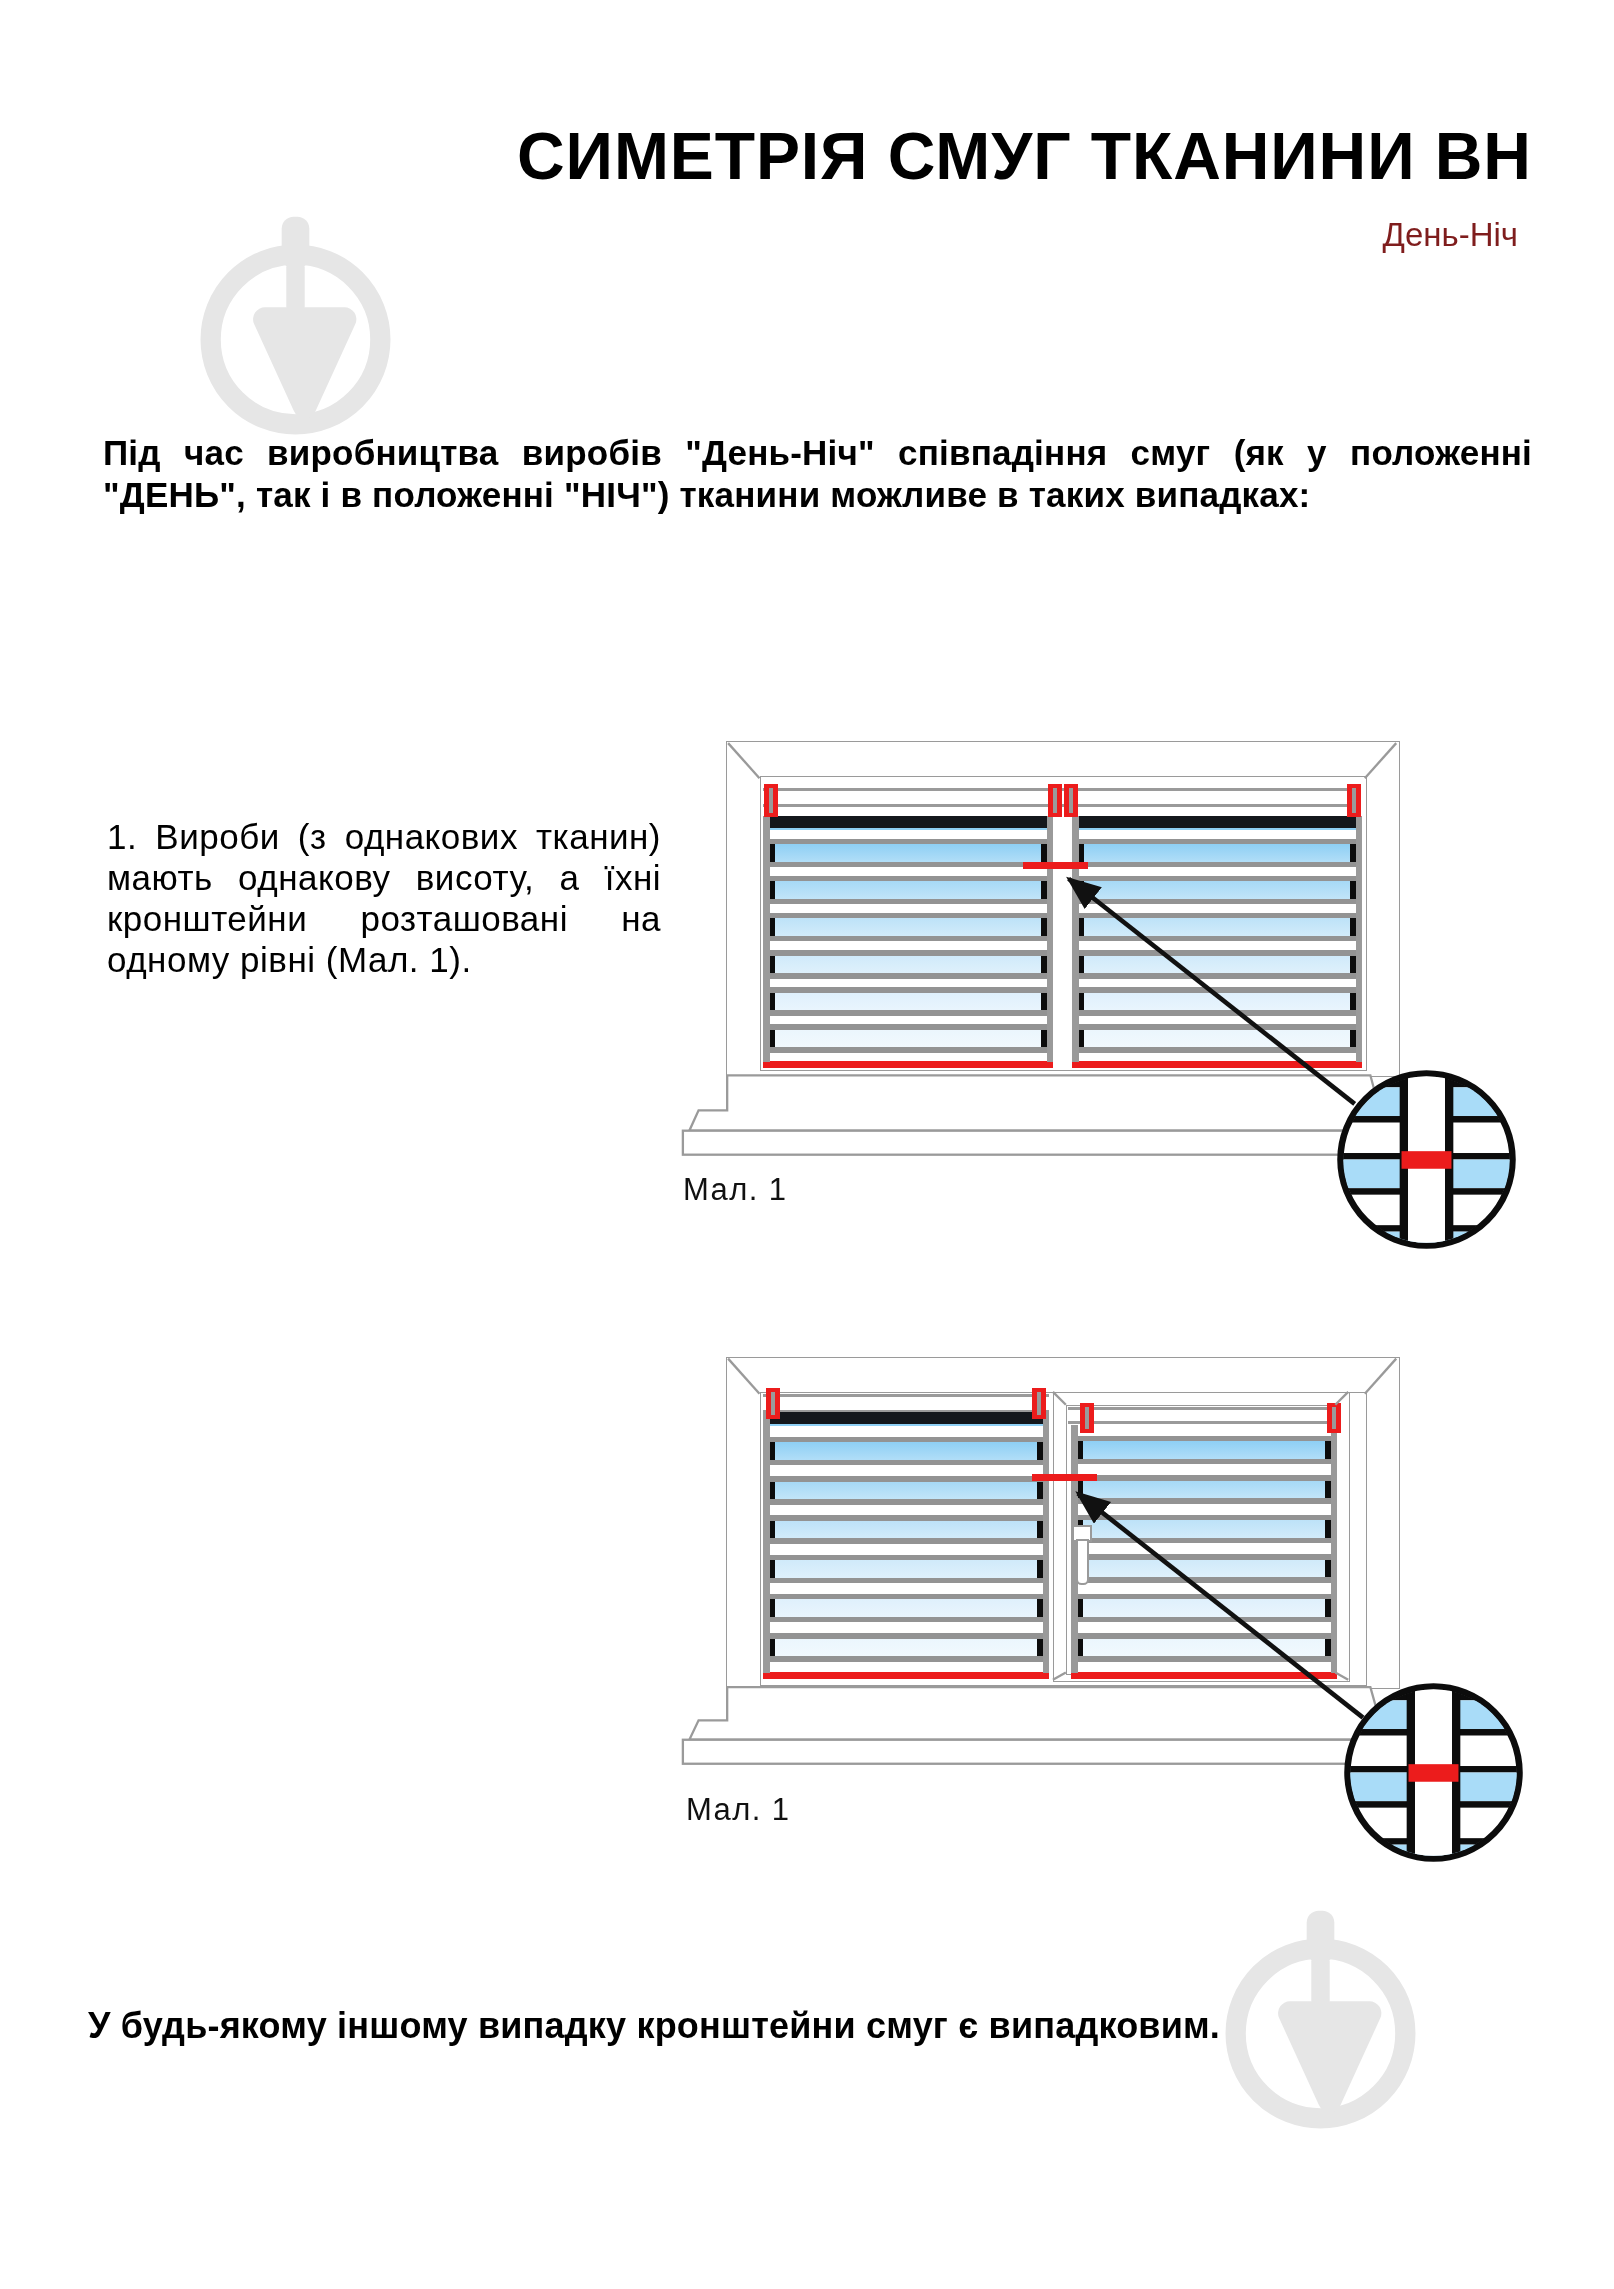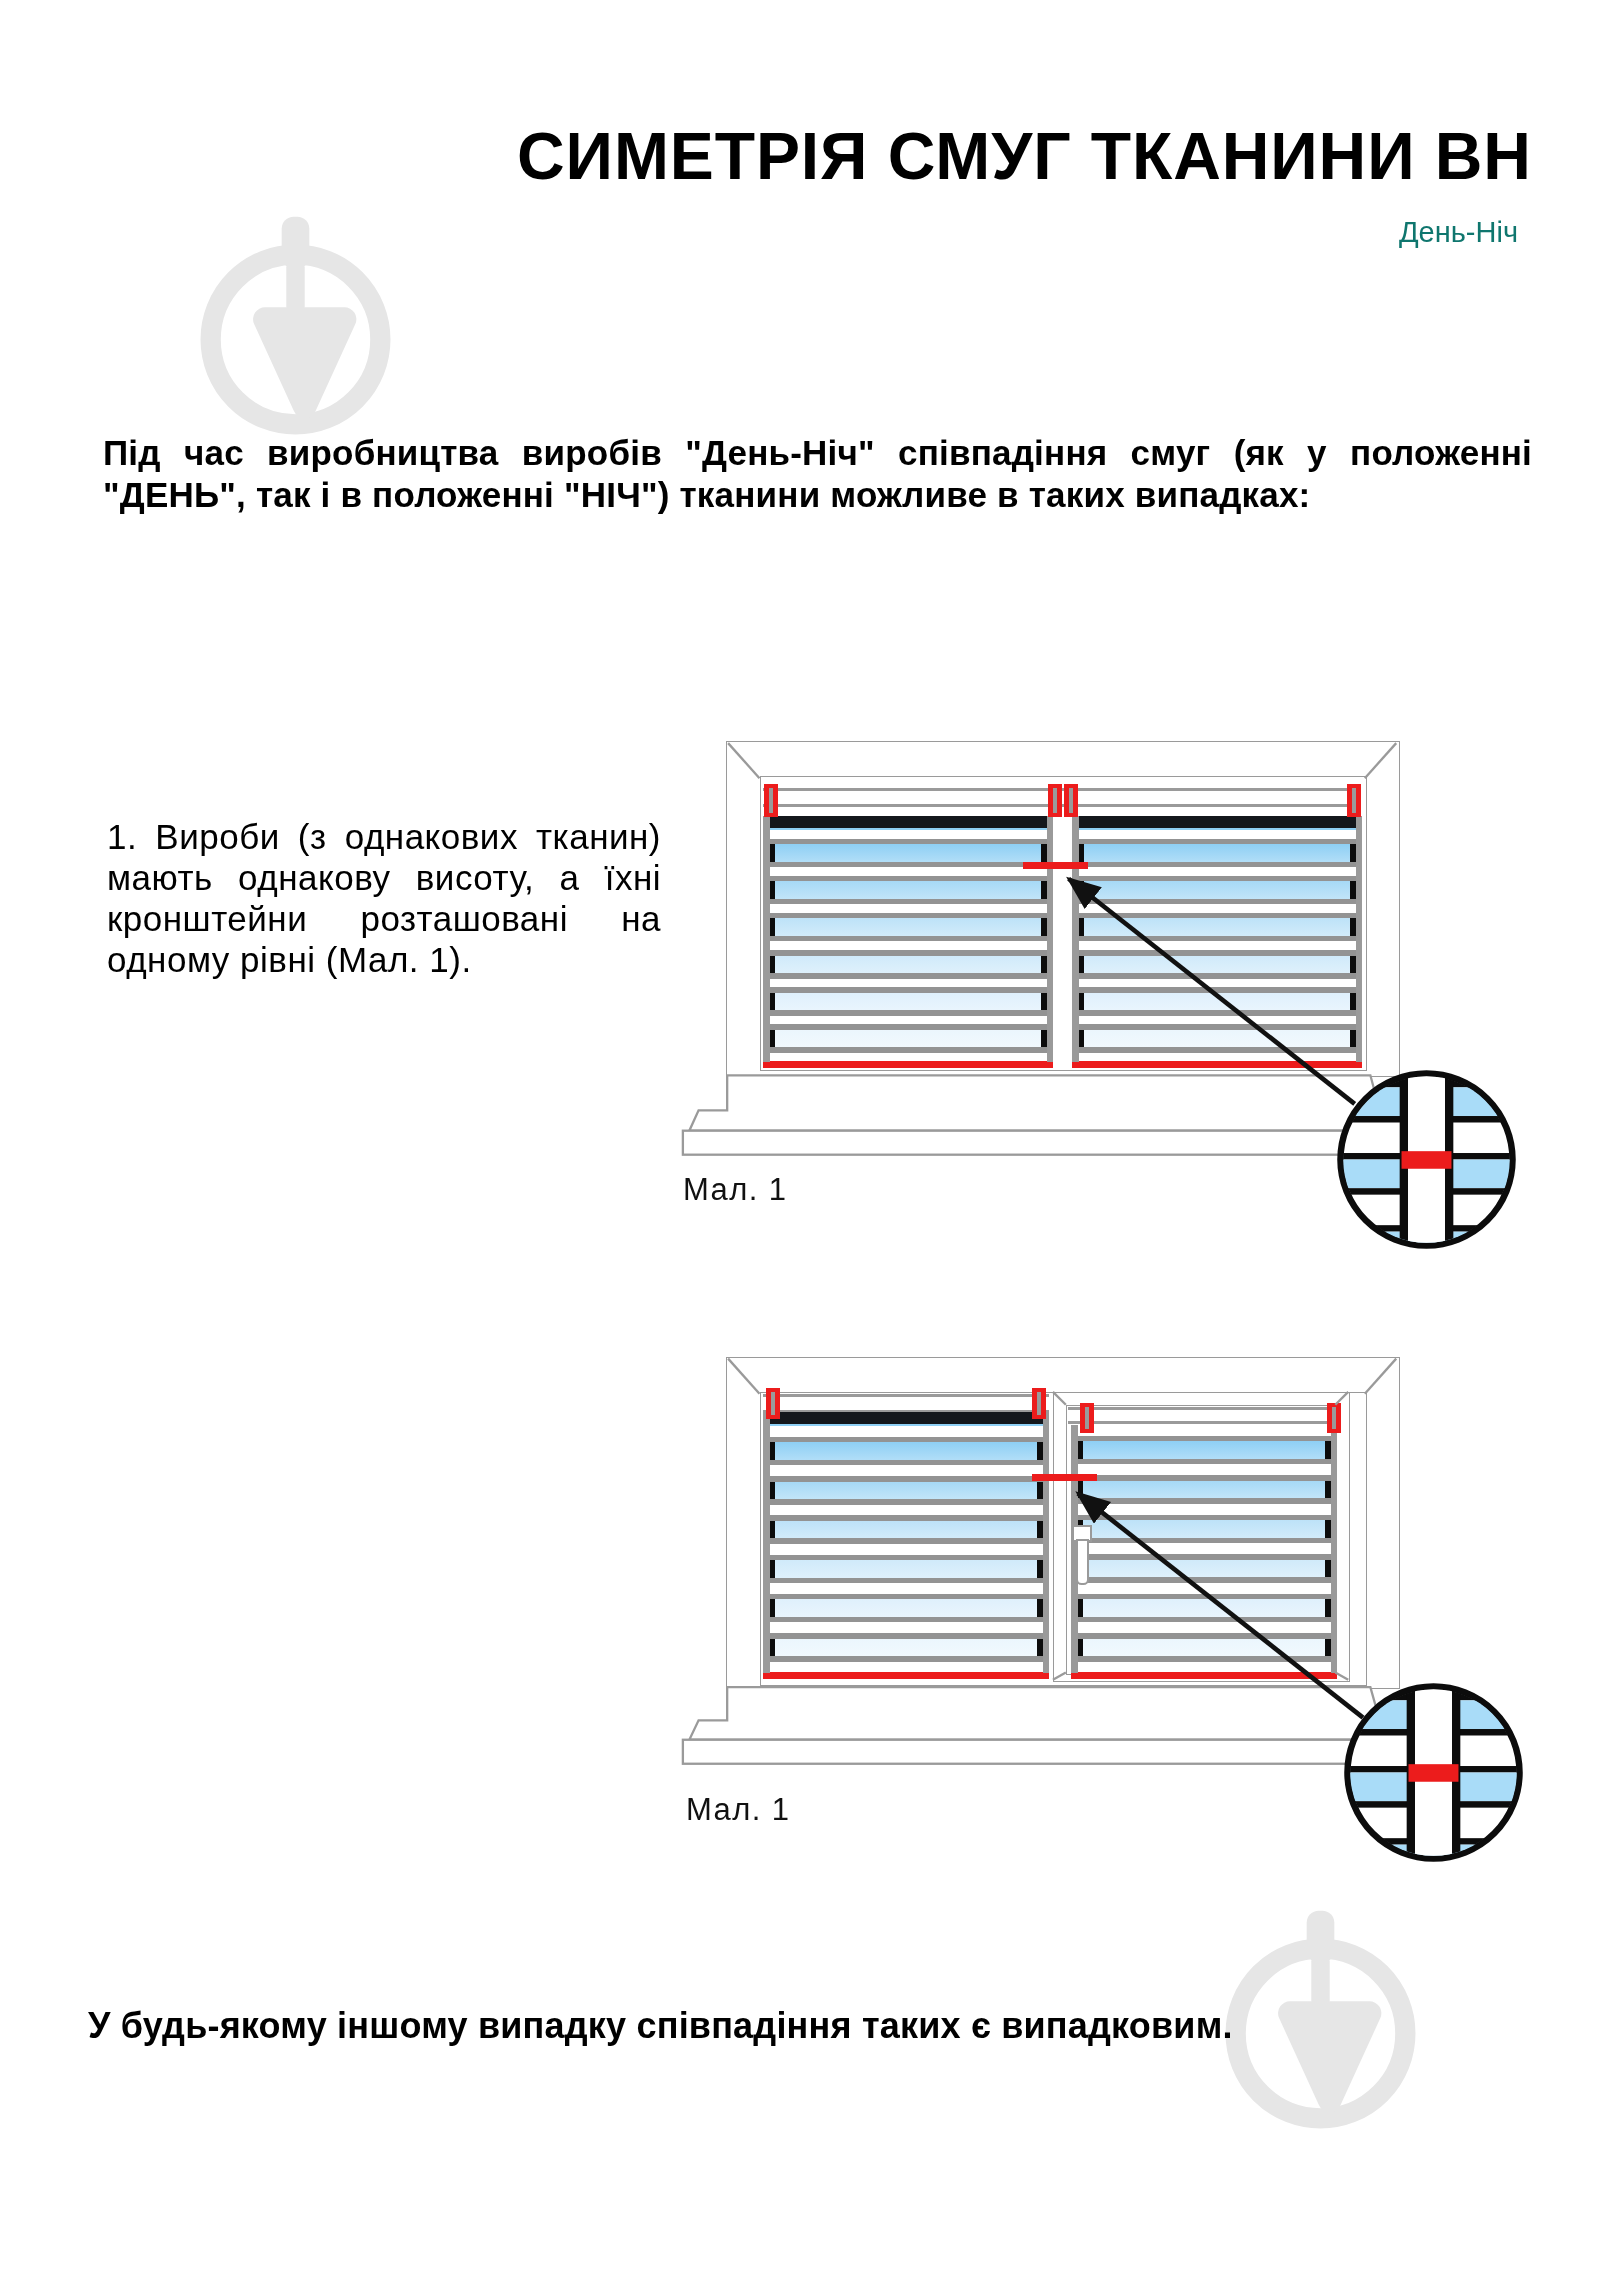--- a/index.html
+++ b/index.html
@@ -1,21 +1,21 @@
 <!DOCTYPE html>
 <html style="font-size:14.8px"><head>
 <meta charset="utf-8">
 <style>
   html,body{margin:0;padding:0;background:#fff;}
   #page{position:relative;width:1614px;height:2290px;background:#fff;overflow:hidden;
         font-family:"Liberation Sans",sans-serif;color:#000;}
   
   .txt{position:absolute;z-index:2;}
   #title{left:517px;top:118px;width:1001px;text-align:right;font-size:66px;font-weight:700;letter-spacing:0.9px;white-space:nowrap;}
-  #subtitle{left:517px;top:216px;width:1001px;text-align:right;font-size:29px;font-weight:400;color:#0f766e;}
+  #subtitle{left:517px;top:216px;width:1001px;text-align:right;font-size:33px;font-weight:400;color:#7f1d1d;}
   #intro{left:103px;top:432px;width:1429px;font-size:35px;font-weight:700;line-height:42px;text-align:justify;letter-spacing:0.2px;}
   .item{left:107px;width:554px;font-size:35px;font-weight:400;line-height:41px;text-align:justify;letter-spacing:0.5px;}
   #item1{top:816px;}
   #item2{top:1429px;}
   #footer{left:88px;top:2005px;width:1384px;font-size:36px;font-weight:700;letter-spacing:0.2px;}
   .caption{position:absolute;z-index:2;font-size:31px;font-weight:400;letter-spacing:1.4px;color:#111;}
   #cap1{left:683px;top:1172px;}
   #cap2{left:686px;top:1792px;}
   
   .wm{position:absolute;z-index:0;}
@@ -60,21 +60,21 @@
     <circle class="ring" cx="135" cy="163" r="92"></circle>
     <rect x="120" y="30" width="30" height="56" rx="13"></rect>
     <rect x="125" y="78" width="20" height="56" rx="7"></rect>
     <path d="M82 128 h106 a13 13 0 0 1 12 18 l-43 94 a13 13 0 0 1 -24 0 l-43 -94 a13 13 0 0 1 12 -18 z"></path>
   </svg>
 
   <div class="txt" id="title">СИМЕТРІЯ СМУГ ТКАНИНИ ВН</div>
   <div class="txt" id="subtitle">День-Ніч</div>
   <div class="txt" id="intro">Під час виробництва виробів "День-Ніч" співпадіння смуг (як у положенні "ДЕНЬ", так і в положенні "НІЧ") тканини можливе в таких випадках:</div>
   <div class="txt item" id="item1">1. Вироби (з однакових тканин) мають однакову висоту, а їхні кронштейни розташовані на одному рівні (Мал. 1).</div>
-  <div class="txt" id="footer">У будь-якому іншому випадку співпадіння таких є випадковим.</div>
+  <div class="txt" id="footer">У будь-якому іншому випадку кронштейни смуг є випадковим.</div>
 
   <div class="frame" style="left:726px;top:741px;width:672px;height:334px"></div>
   <div class="opening" style="left:760px;top:776px;width:605px;height:293px"></div>
   <div class="rail" style="left:763px;top:788px;width:598px;height:13px"></div>
 
   <div class="bracket" style="left: 764px; top: 784px; background: rgb(236, 28, 28);"></div>
   <div class="bracket" style="left: 1048px; top: 784px; background: rgb(236, 28, 28);"></div>
   <div class="bracket" style="left: 1064px; top: 784px; background: rgb(236, 28, 28);"></div>
   <div class="bracket" style="left: 1347px; top: 784px; background: rgb(236, 28, 28);"></div>
 

